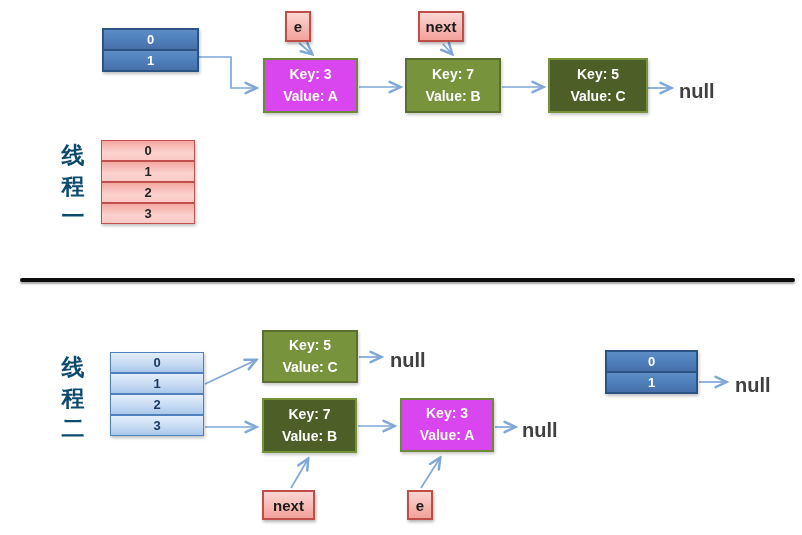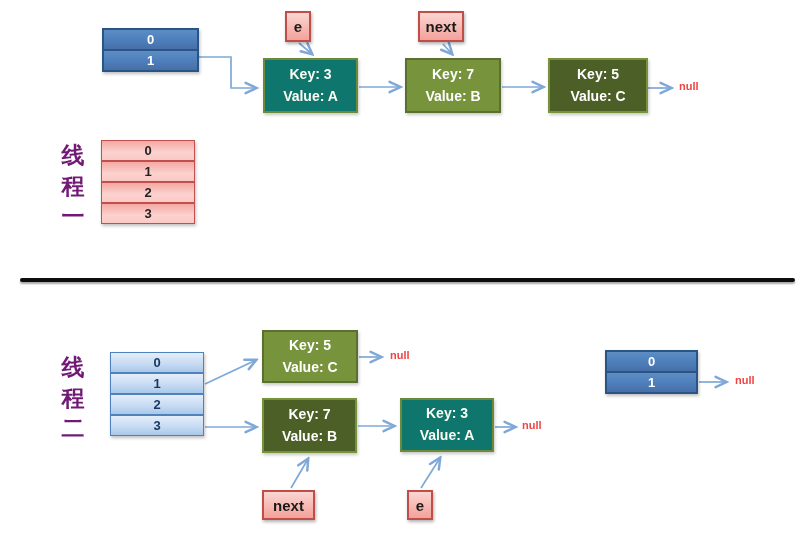--- a/index.html
+++ b/index.html
@@ -33,36 +33,36 @@
     color:#222; border-top:2px solid #c0504d; height:19px; line-height:20px;
   }
   .pink-array .cell:first-child { border-top:none; }
 
   
   .node {
     display:flex; flex-direction:column; justify-content:center; align-items:center;
     font-weight:bold; font-size:14px; line-height:1.55; color:#ffffff;
     box-shadow:1px 2px 3px rgba(0,0,0,.22); text-align:center;
   }
-  .g-light  { background:#0f766e; border:2px solid #6d8a3a; color:#fbfdf3;text-align:center; }
+  .g-light  { background:#d946ef; border:2px solid #6d8a3a; color:#fbfdf3;text-align:center; }
   .g-mid    { background:#77933c; border:2px solid #5a7030; }
   .g-dark   { background:#4c5f26; border:2px solid #76923b; }
 
   
   .ptr {
     background:linear-gradient(180deg,#fbd6d3 0%,#f6b0aa 70%,#f2a29b 100%);
     border:2px solid #bf4e49; color:#1a1a1a; font-weight:bold; font-size:15px;
     display:flex; align-items:center; justify-content:center;
     box-shadow:1px 2px 3px rgba(0,0,0,.3);
   }
 
   
-  .null-label { font-weight:bold; font-size:11px; color:#ef4444; }
+  .null-label { font-weight:bold; font-size:20px; color:#404040; }
   .v-label {
-    font-weight:bold; font-size:23px; line-height:1.33; color:#701a75;
+    font-weight:bold; font-size:23px; line-height:1.33; color:#0c4a6e;
     width:26px; word-break:break-all; text-align:center;
     font-family:"Liberation Sans","DejaVu Sans",sans-serif;
   }
   .divider {
     background:#0d0d0d; box-shadow:0 2px 2px rgba(0,0,0,.35); border-radius:2px;
   }
 </style>
 </head>
 <body>
 

